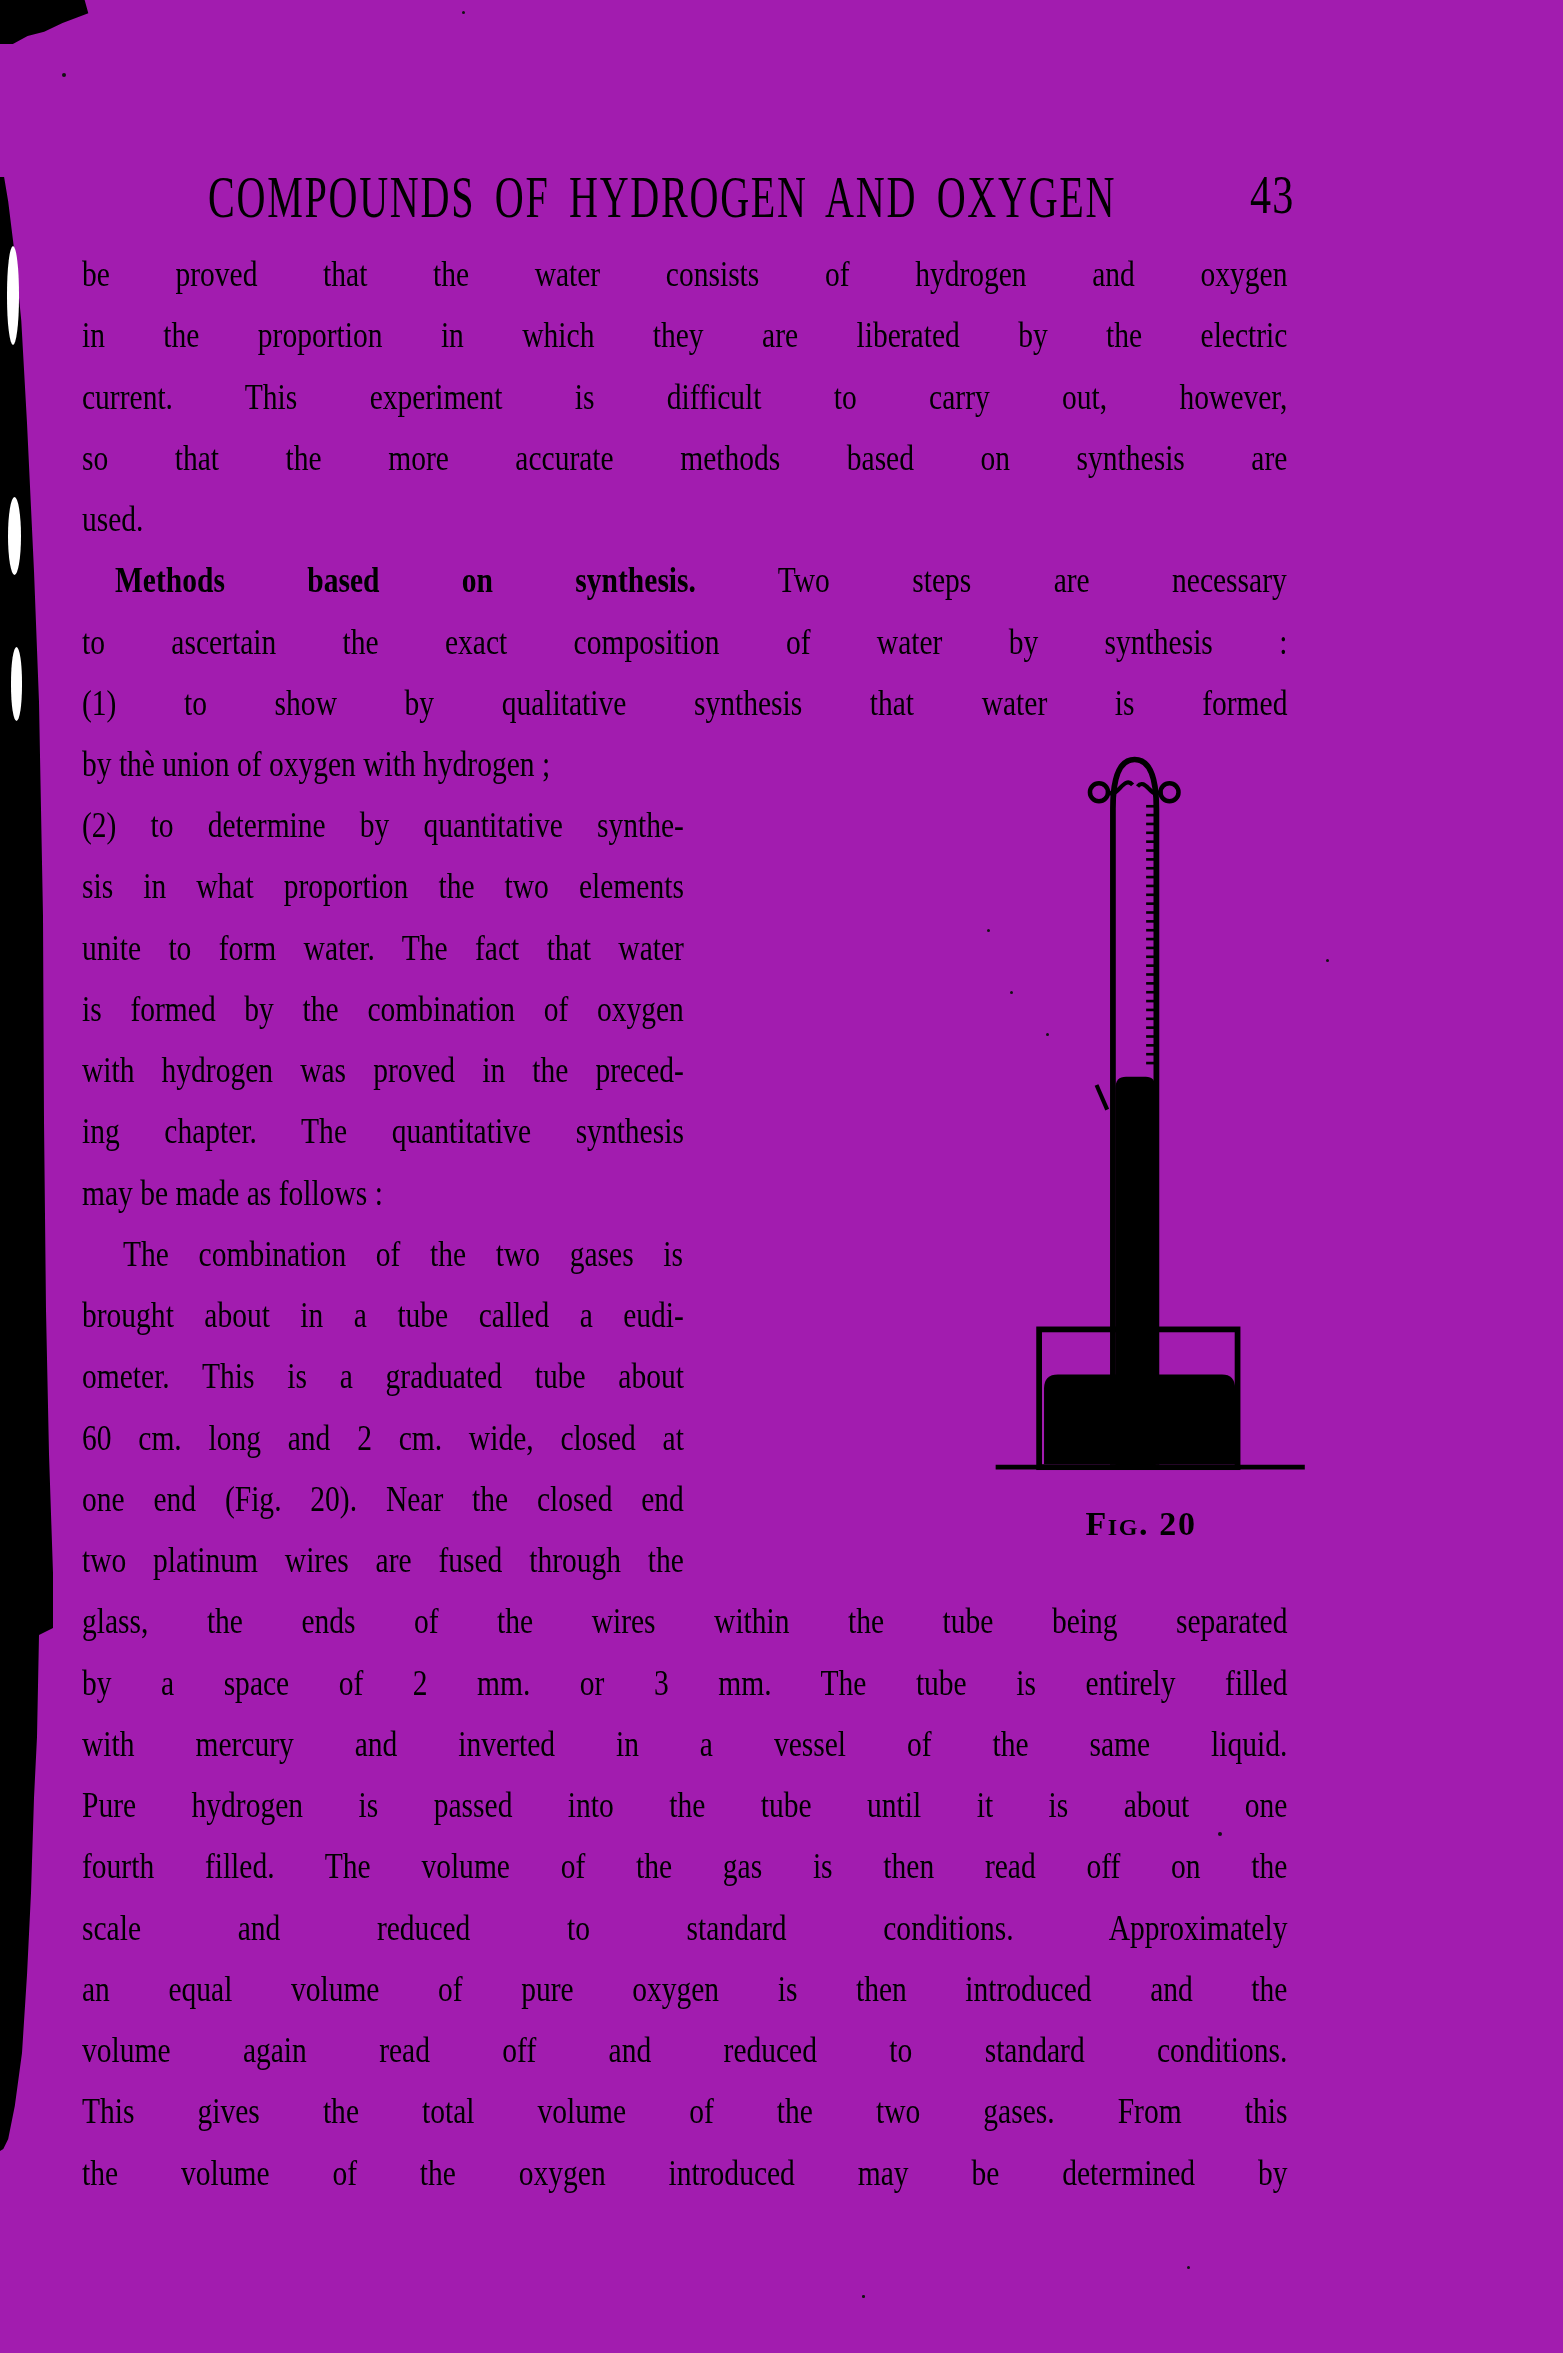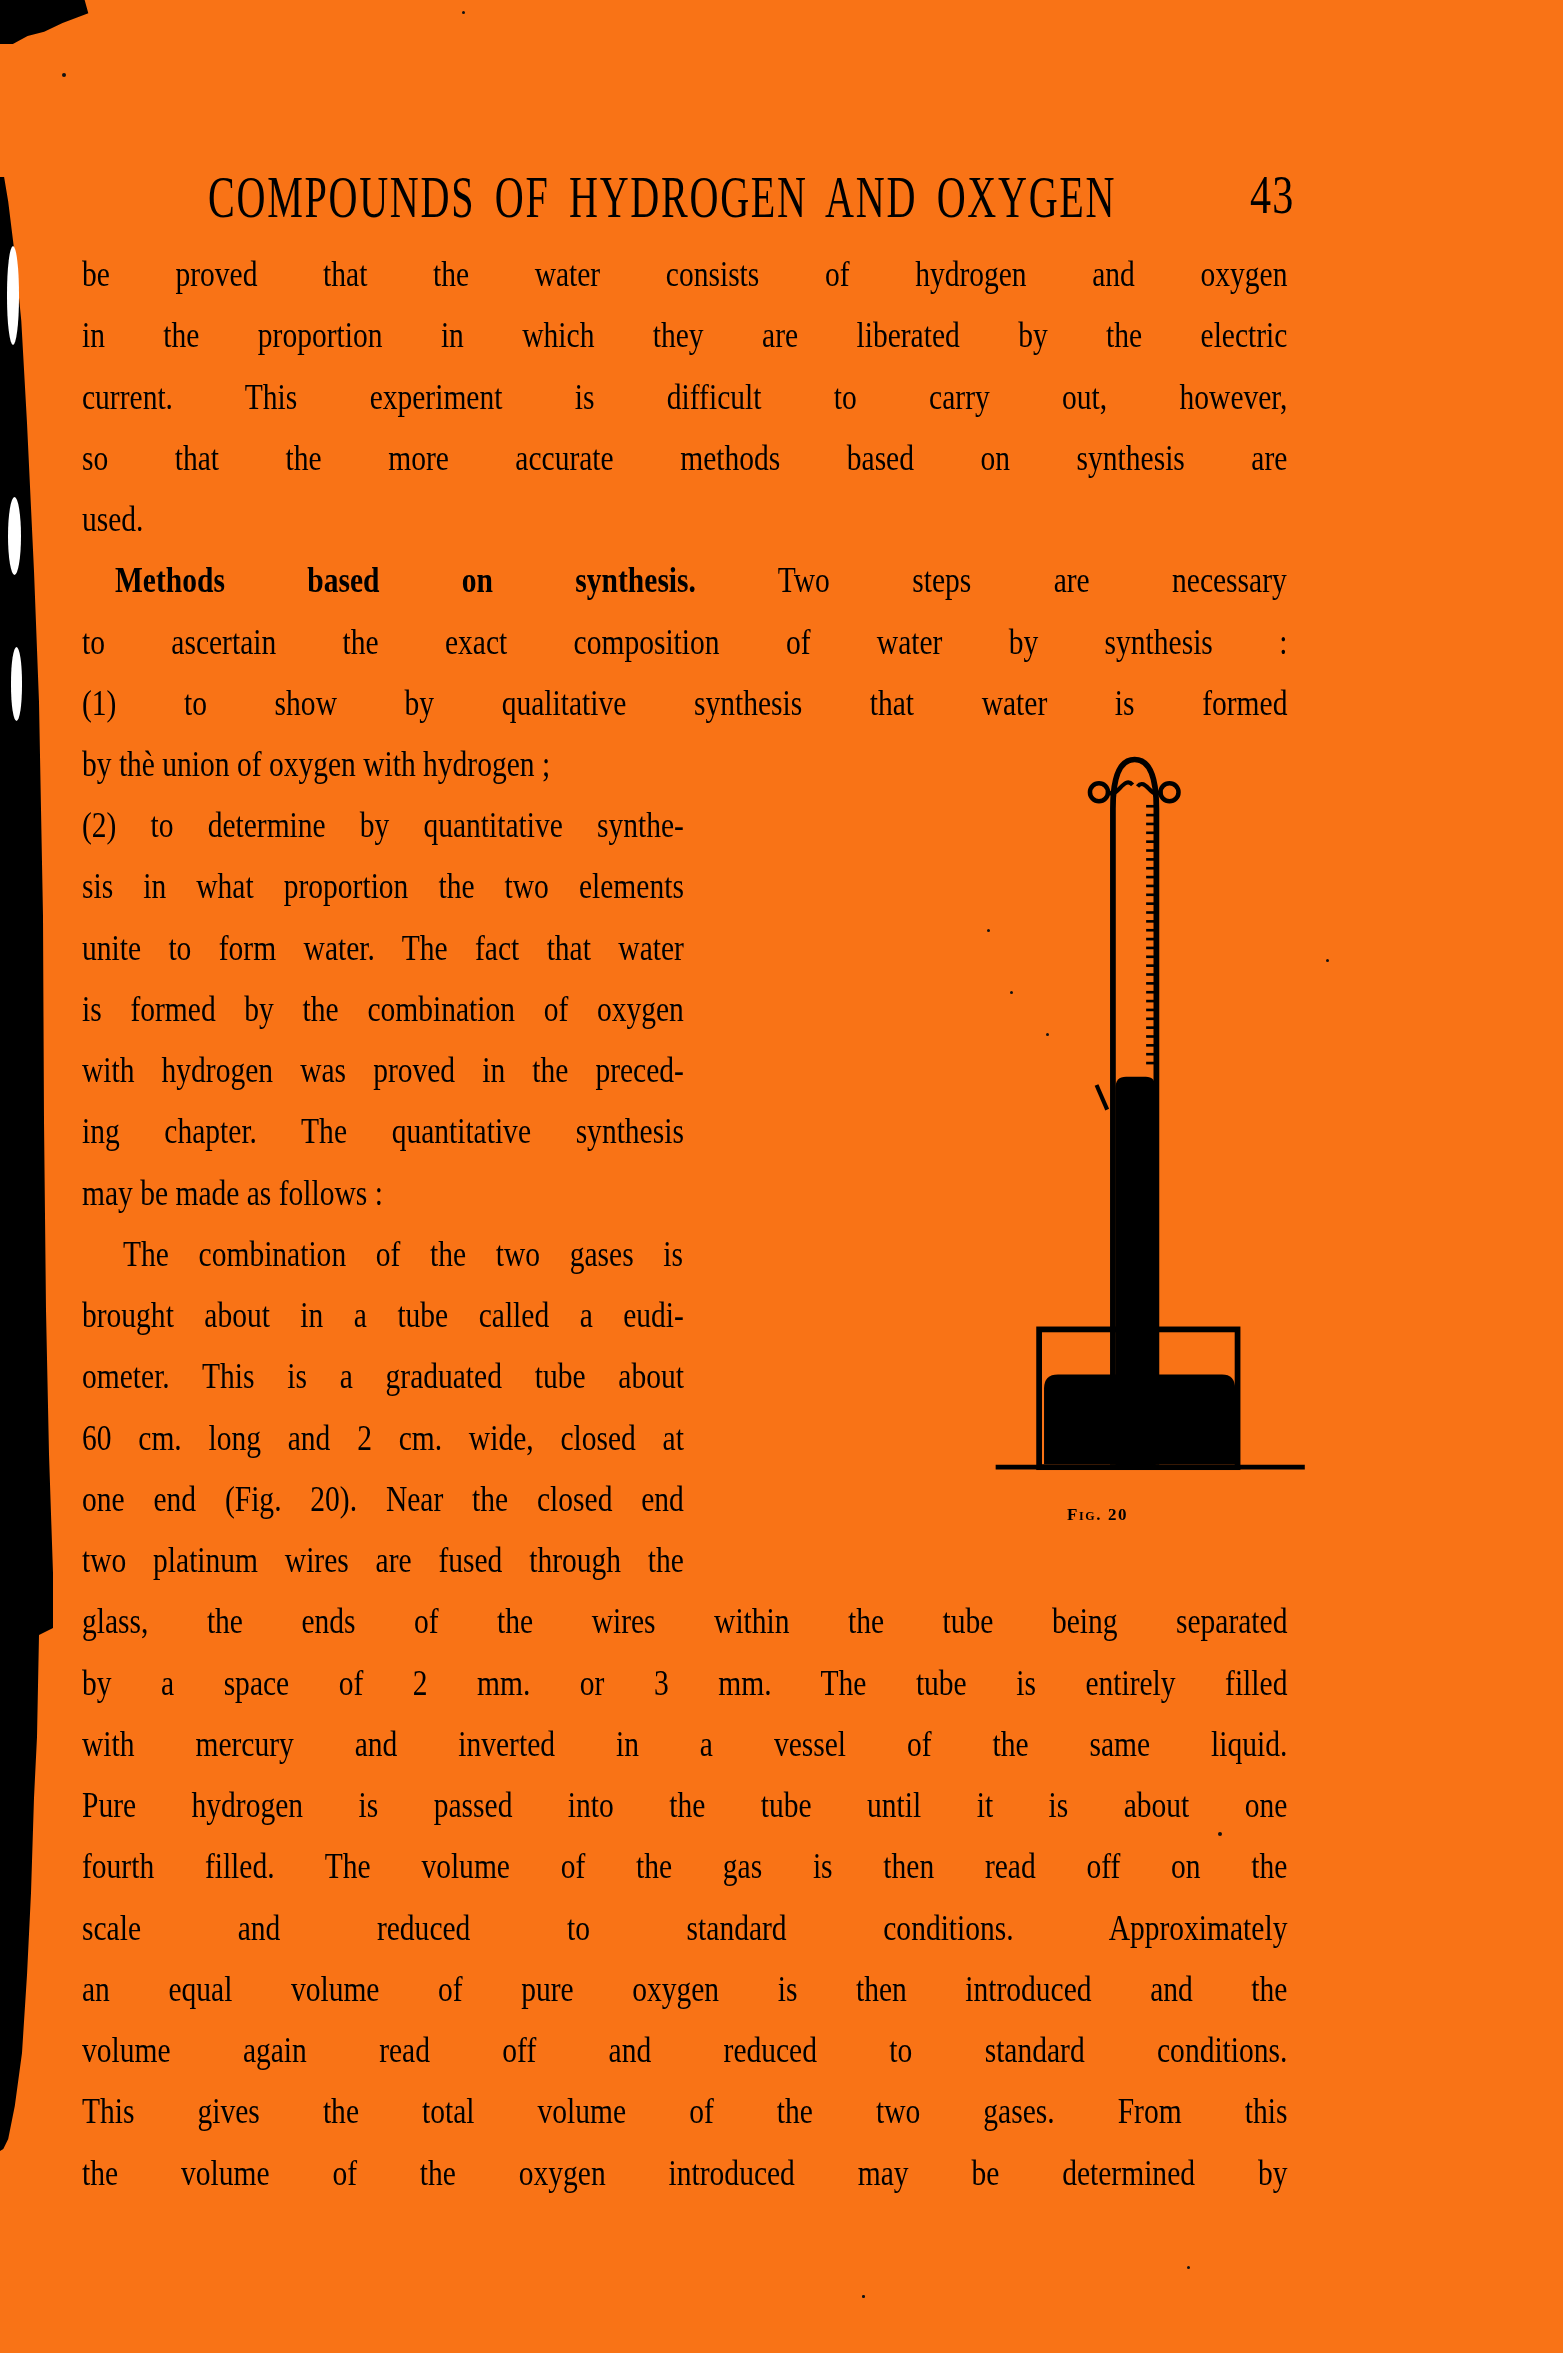--- a/index.html
+++ b/index.html
@@ -1,19 +1,19 @@
 <!DOCTYPE html>
 <html style="font-size:13px"><head>
 <meta charset="utf-8">
 <style>
   html,body{margin:0;padding:0;background:#777;}
   .page{
     position:relative;
     width:1563px;height:2354px;
-    background:#f97316;
+    background:#a21caf;
     font-family:"Liberation Serif","DejaVu Serif",serif;
     color:#000;
     overflow:hidden;
   }
   
   .title{
     position:absolute;left:208px;top:163px;
     font-size:59px;letter-spacing:2.5px;word-spacing:11.5px;
     transform:scaleX(0.68);transform-origin:left top;
     white-space:nowrap;
@@ -28,21 +28,21 @@
     position:absolute;
     font-size:36px;line-height:1.25;
     transform:scaleX(0.82);transform-origin:left top;
   }
   .j{text-align:justify;text-align-last:justify;}
   .lf{text-align:left;white-space:nowrap;}
   .l b{font-weight:700;}
   
   .caption{
     position:absolute;left:1067px;top:1505px;width:148px;
-    text-align:left;font-size:17px;font-weight:700;
+    text-align:center;font-size:34px;font-weight:700;
     font-variant:small-caps;letter-spacing:1.6px;
   }
   
   .corner-blob{
     position:absolute;left:0;top:0;width:92px;height:44px;background:#000;
     clip-path:polygon(0 0,92% 0,96% 30%,68% 52%,48% 72%,30% 82%,14% 100%,0 100%);
   }
   .edge-band{
     position:absolute;left:0;top:177px;width:57px;height:1974px;background:#000;
     clip-path:polygon(0 0,4.1px 0,8.2px 24.6px,14.8px 78px,21.3px 144px,27px 246px,34px 394px,

